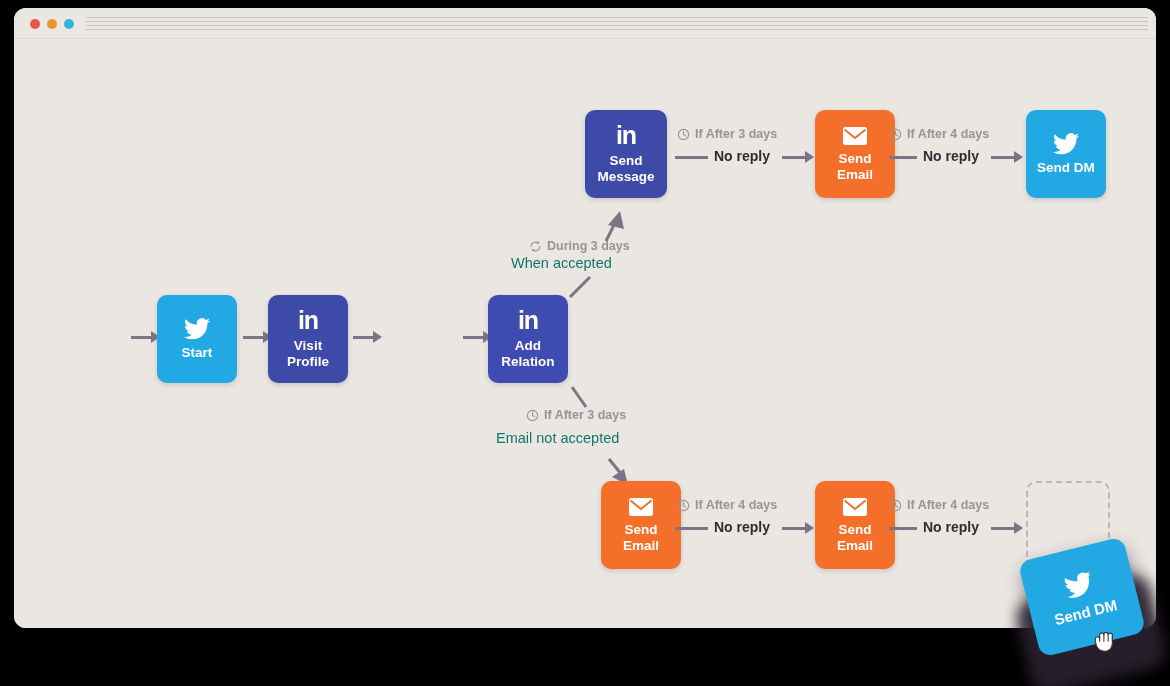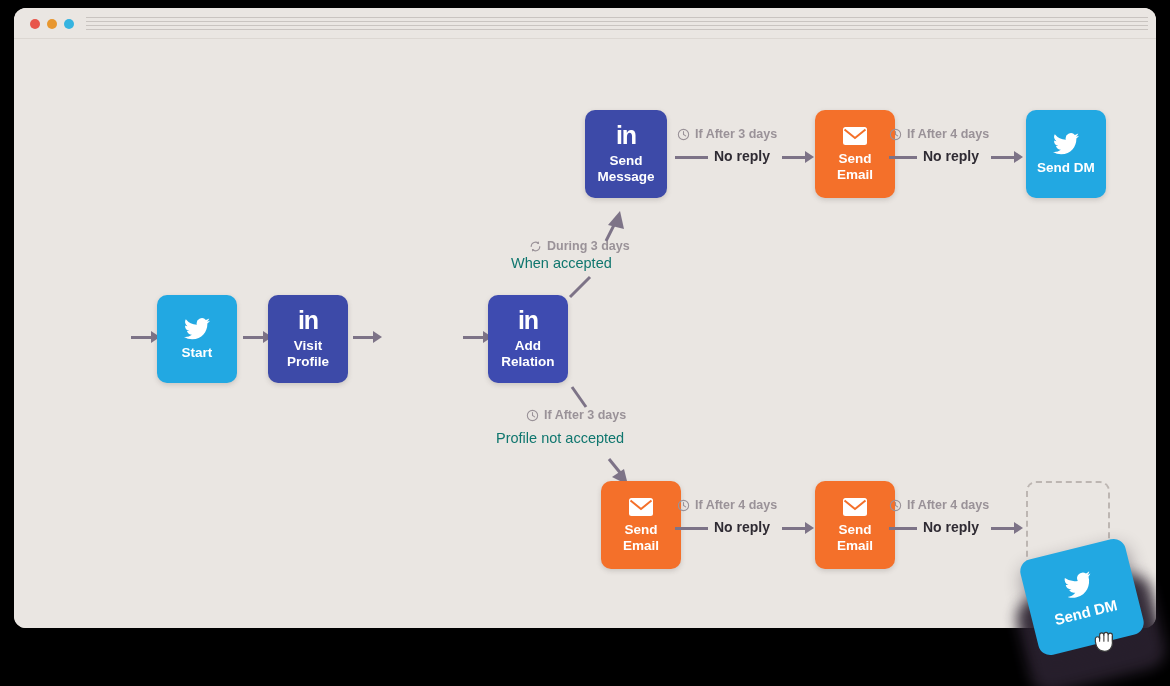--- a/index.html
+++ b/index.html
@@ -207,21 +207,21 @@
 
     <div class="cond" style="left:512px;top:369px;">
       <span>
         <svg class="ico" width="13" height="13" viewBox="0 0 24 24">
           <circle cx="12" cy="12" r="9.5" fill="none" stroke="#9a9298" stroke-width="2"></circle>
           <path d="M12 6.5 V12 L16 14.5" fill="none" stroke="#9a9298" stroke-width="2" stroke-linecap="round"></path>
         </svg>
       </span>
       <span>If After 3 days</span>
     </div>
-    <div class="branch" style="left:482px;top:391px;">Profile not accepted</div>
+    <div class="branch" style="left:482px;top:391px;">Email not accepted</div>
 
     <div class="node n-mail" style="left:587px;top:442px;width:80px;height:88px;">
       <span class="glyph">
         <svg class="ico" width="26" height="20" viewBox="0 0 26 20">
           <rect x="1" y="1" width="24" height="18" rx="2.5" fill="#fff"></rect>
           <path d="M2.5 3.5 L13 12 L23.5 3.5" fill="none" stroke="#f4702a" stroke-width="2"></path>
         </svg>
       </span>
       <span class="lbl">Send
 Email</span>

